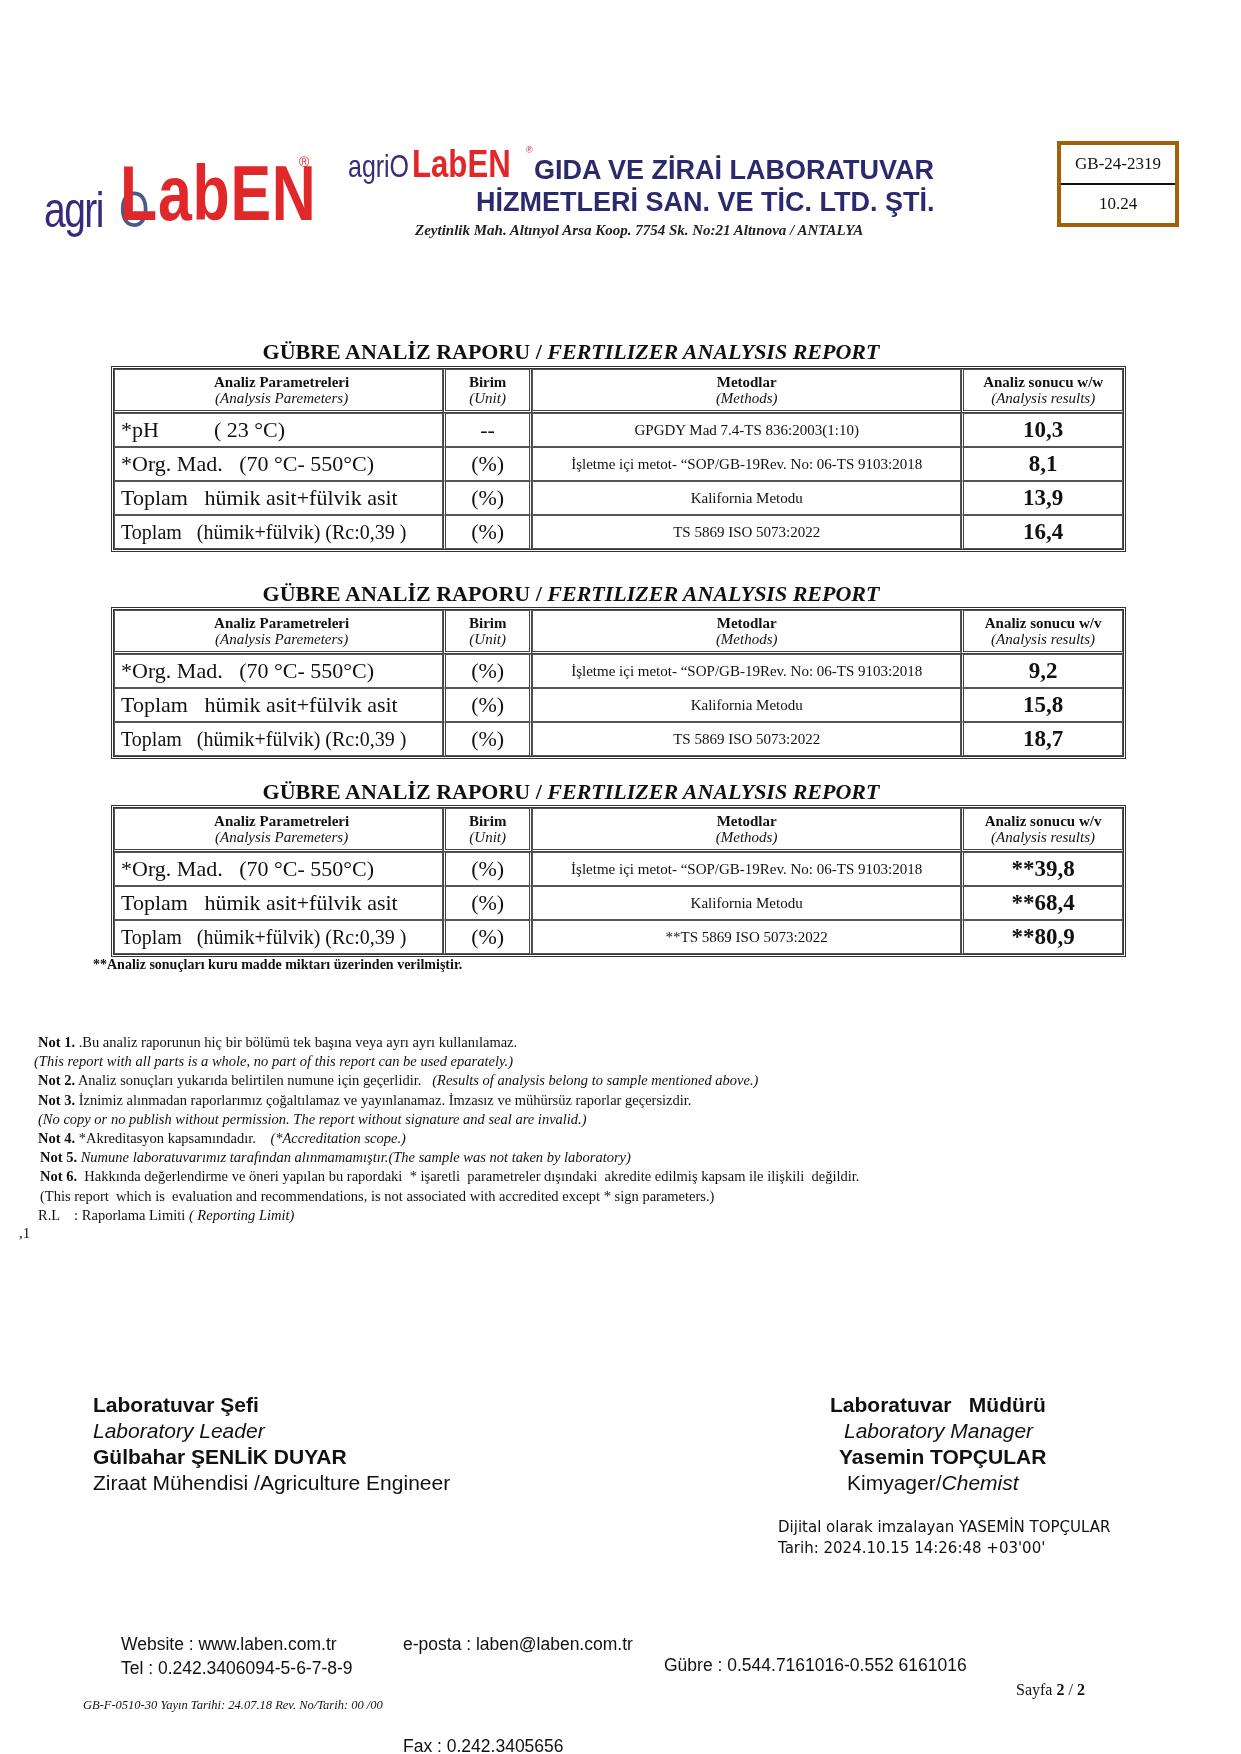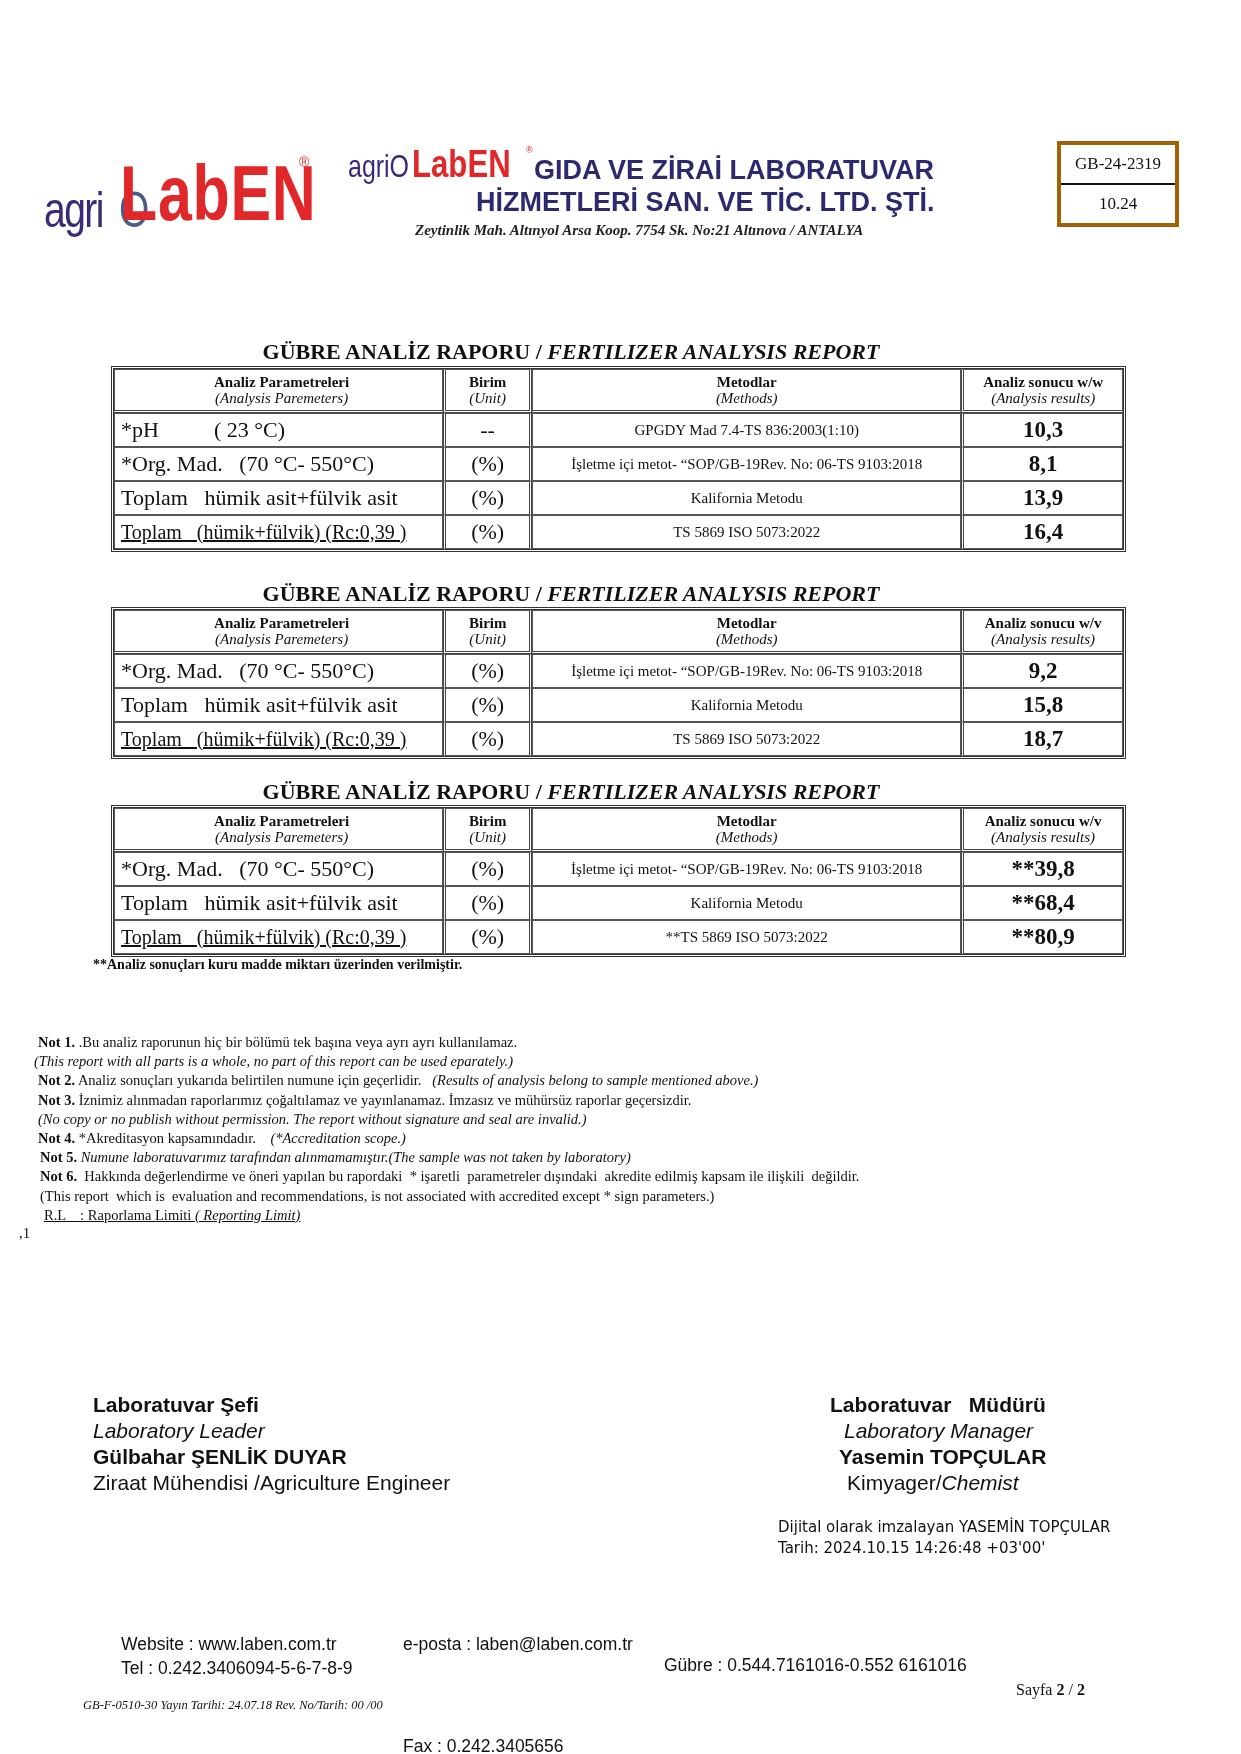--- a/index.html
+++ b/index.html
@@ -31,21 +31,21 @@
   .rtitle i { font-style: italic; }
   table.rep { position: absolute; left: 111px; width: 1015px; border-collapse: separate; border-spacing: 0; border: 3px double #333; }
   table.rep td, table.rep th { border: 1px solid #555; padding: 0; vertical-align: middle; }
   table.rep th { font-weight: bold; font-size: 15px; line-height: 16px; text-align: center; height: 40px; border-bottom: 3px double #444; }
   table.rep th .sub { font-weight: normal; font-style: italic; font-size: 15px; display: block; }
   table.rep td { height: 32px; font-size: 22px; }
   .c-param { width: 322px; padding-left: 6px !important; text-align: left; }
   .c-unit { width: 84px; text-align: center; border-left: 3px double #444 !important; border-right: 3px double #444 !important; }
   .c-method { width: 435px; text-align: center; font-size: 15px !important; }
   .c-result { width: 160px; text-align: center; font-weight: bold; font-size: 23px !important; border-left: 3px double #444 !important; }
-  .big { font-size: 20px !important; text-decoration: underline; }
+  .big { font-size: 20px !important; }
 
   .dry-note { left: 93px; top: 957px; font-size: 14px; font-weight: bold; white-space: nowrap; }
 
   .notes { left: 38px; top: 1033px; font-size: 14.5px; line-height: 19.2px; }
   .notes .ln { white-space: nowrap; }
   .notes b { font-weight: bold; }
   .notes i { font-style: italic; }
   .stray { left: 19px; top: 1225px; font-size: 15px; }
 
   .sig-left { left: 93px; top: 1392px; font-family: "Liberation Sans", sans-serif; font-size: 21px; line-height: 26px; }
@@ -188,21 +188,21 @@
 <div class="abs notes">
   <div class="ln"><b>Not 1.</b><span style="white-space: pre;"> .Bu analiz raporunun hiç bir bölümü tek başına veya ayrı ayrı kullanılamaz.</span></div>
   <div class="ln" style="margin-left:-4px;"><i>(This report with all parts is a whole, no part of this report can be used eparately.)</i></div>
   <div class="ln"><b>Not 2.</b><span style="white-space: pre;"> Analiz sonuçları yukarıda belirtilen numune için geçerlidir.</span>&nbsp;&nbsp;&nbsp;<i>(Results of analysis belong to sample mentioned above.)</i></div>
   <div class="ln"><b>Not 3.</b><span style="white-space: pre;"> İznimiz alınmadan raporlarımız çoğaltılamaz ve yayınlanamaz. İmzasız ve mühürsüz raporlar geçersizdir.</span></div>
   <div class="ln"><i>(No copy or no publish without permission. The     report  without signature and seal are invalid.)</i></div>
   <div class="ln"><b>Not 4.</b><span style="white-space: pre;"> *Akreditasyon kapsamındadır.</span>&nbsp;&nbsp;&nbsp;&nbsp;<i>(*Accreditation scope.)</i></div>
   <div class="ln" style="margin-left:2px;"><b>Not 5.</b><i> Numune laboratuvarımız tarafından alınmamamıştır.(The sample was not taken by laboratory)</i></div>
   <div class="ln" style="margin-left:2px;"><b>Not 6.</b><span style="white-space: pre;">  Hakkında değerlendirme ve öneri yapılan bu rapordaki  * işaretli  parametreler dışındaki  akredite edilmiş kapsam ile ilişkili  değildir.</span></div>
   <div class="ln" style="margin-left:2px;"><span style="white-space: pre;">(This report  which is  evaluation and recommendations, is not associated with accredited except * sign parameters.)</span></div>
-  <div class="ln" style="margin-left:6px;text-decoration:underline;"><span style="white-space: pre;">R.L    : Raporlama Limiti </span><i>( Reporting Limit)</i></div>
+  <div class="ln" style=""><span style="white-space: pre;">R.L    : Raporlama Limiti </span><i>( Reporting Limit)</i></div>
 </div>
 <div class="abs stray">,1</div>
 
 <div class="abs sig-left">
   <div class="b">Laboratuvar Şefi</div>
   <div class="it">Laboratory Leader</div>
   <div class="b">Gülbahar ŞENLİK DUYAR</div>
   <div>Ziraat Mühendisi /Agriculture Engineer</div>
 </div>
 

